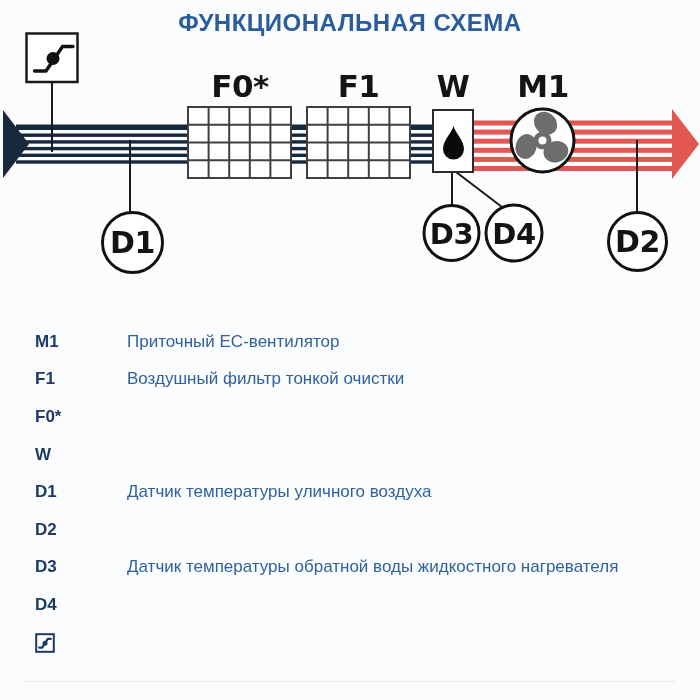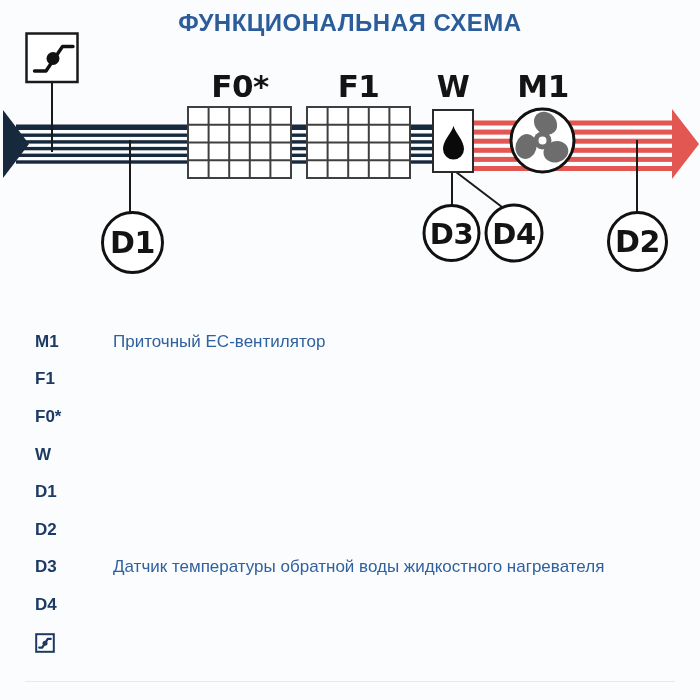--- a/index.html
+++ b/index.html
@@ -16,21 +16,21 @@
   .schematic{position:absolute;top:0;left:0;}
   .svg-label{
     font-family:"DejaVu Sans","Liberation Sans",sans-serif;
     font-weight:600;fill:#141414;letter-spacing:-0.5px;
   }
   .legend{position:absolute;top:323px;left:35px;width:640px;}
   .legend-row{display:flex;align-items:center;height:37.6px;}
   .legend-key{
     width:78px;flex:0 0 78px;font-size:17px;font-weight:bold;color:#1c3a63;
   }
-  .legend-text{font-size:17px;color:#30619f;}
+  .legend-text{font-size:17px;color:#30619f;margin-left:14px;}
   .legend-damper-icon{display:block;}
   .bottom-divider{
     position:absolute;top:681px;left:25px;width:650px;height:0;
     border-top:1px solid #e6e9ed;
   }
 </style>
 </head>
 <body>
 
 <div class="page-title">ФУНКЦИОНАЛЬНАЯ СХЕМА</div>
@@ -134,29 +134,31 @@
   <text class="svg-label" x="514" y="243.5" font-size="29" text-anchor="middle">D4</text>
 </svg>
 
 <div class="legend">
   <div class="legend-row">
     <div class="legend-key">M1</div>
     <div class="legend-text">Приточный EC-вентилятор</div>
   </div>
   <div class="legend-row">
     <div class="legend-key">F1</div>
+    <div class="legend-text">Воздушный фильтр тонкой очистки</div>
   </div>
   <div class="legend-row">
     <div class="legend-key">F0*</div>
   </div>
   <div class="legend-row">
     <div class="legend-key">W</div>
   </div>
   <div class="legend-row">
     <div class="legend-key">D1</div>
+    <div class="legend-text">Датчик температуры уличного воздуха</div>
   </div>
   <div class="legend-row">
     <div class="legend-key">D2</div>
   </div>
   <div class="legend-row">
     <div class="legend-key">D3</div>
     <div class="legend-text">Датчик температуры обратной воды жидкостного нагревателя</div>
   </div>
   <div class="legend-row">
     <div class="legend-key">D4</div>

